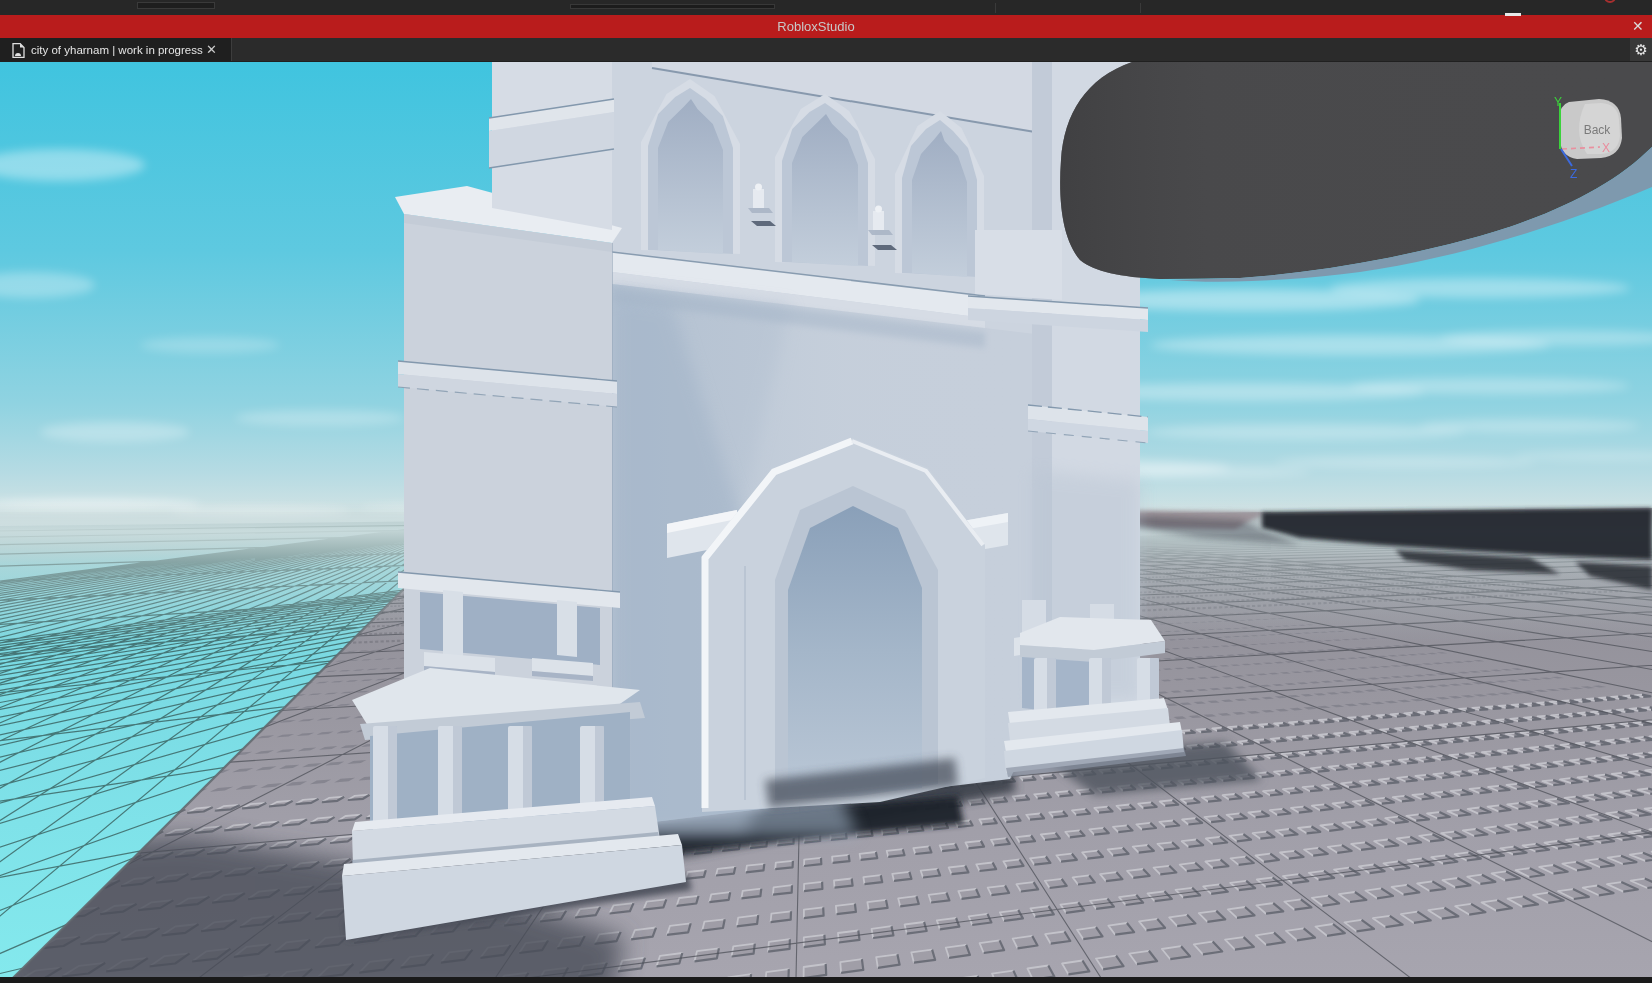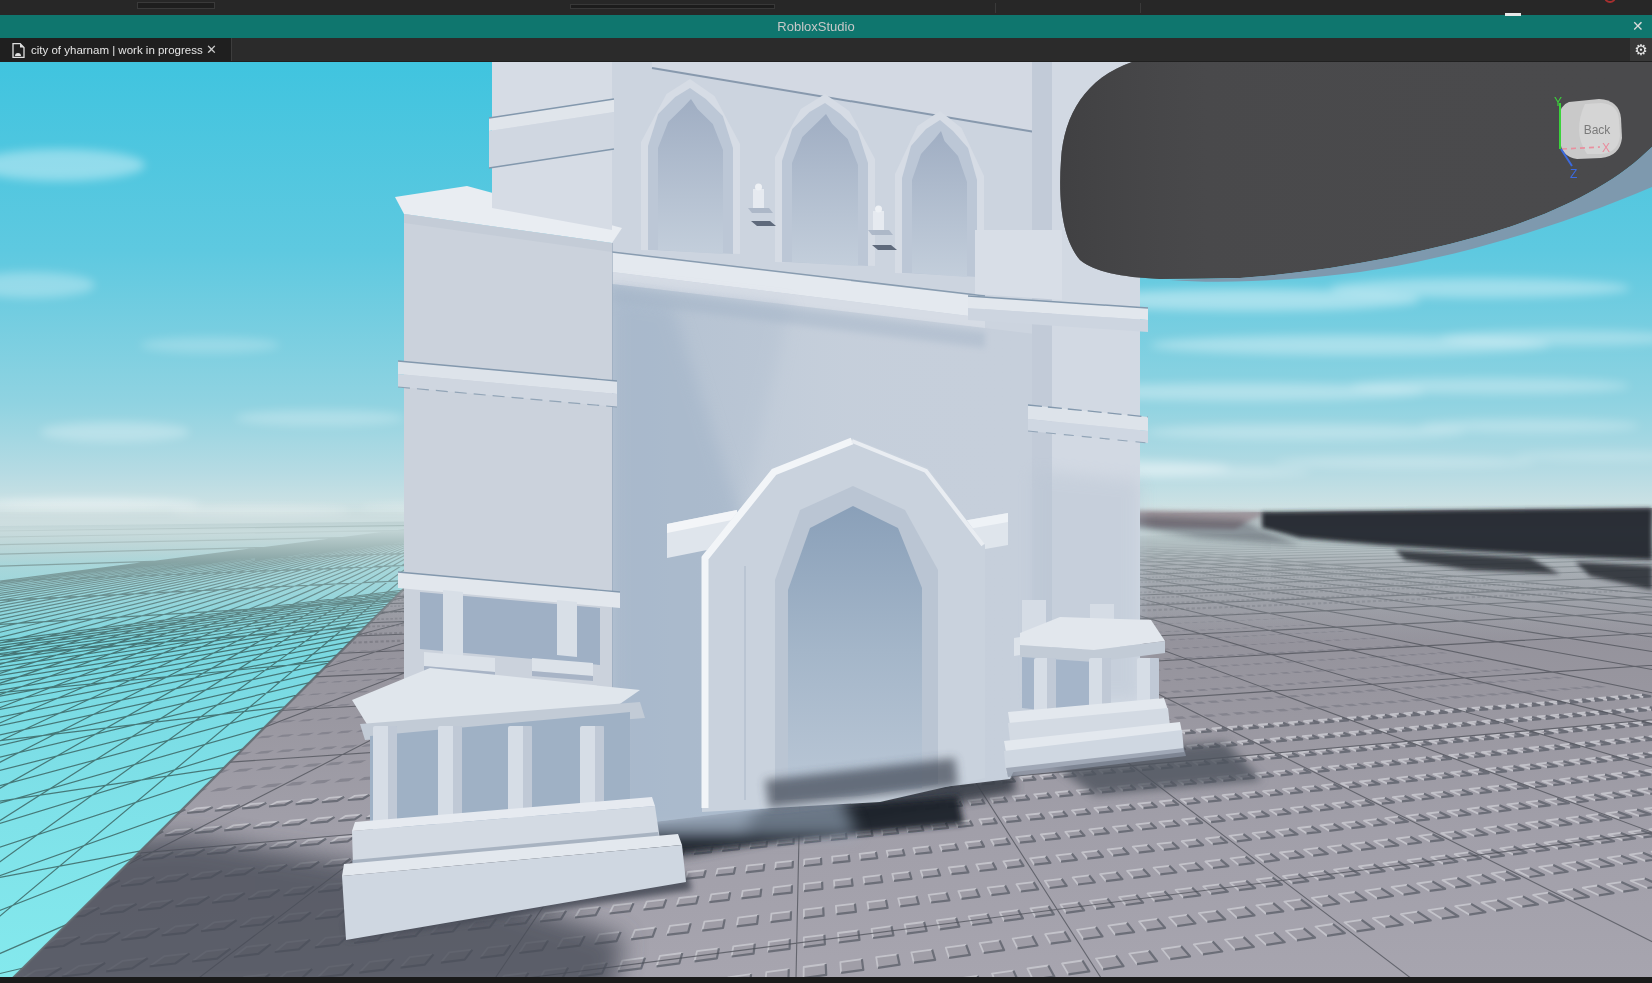--- a/index.html
+++ b/index.html
@@ -1,17 +1,17 @@
 <!DOCTYPE html>
 <html><head><meta charset="utf-8"><style>
 * { margin:0; padding:0; box-sizing:border-box; }
 body { width:1652px; height:983px; overflow:hidden; background:#282828;
   font-family:"Liberation Sans", sans-serif; position:relative; }
 .top1 { position:absolute; left:0; top:0; width:100%; height:15px; background:#272727; }
-.top2 { position:absolute; left:0; top:15px; width:100%; height:23px; background:#0f766e; }
+.top2 { position:absolute; left:0; top:15px; width:100%; height:23px; background:#b91c1c; }
 .tabs { position:absolute; left:0; top:38px; width:100%; height:24px; background:#2b2b2b; }
 .tab  { position:absolute; left:0; top:0; width:231px; height:24px; background:#1f1f1f;
   color:#e5e5e5; font-size:11.5px; line-height:24px; }
 .vp   { position:absolute; left:0; top:62px; width:1652px; height:915px; }
 .bot  { position:absolute; left:0; top:977px; width:100%; height:6px; background:#1a1a1a; }
 </style></head><body>
 <div class="top1">
   <div style="position:absolute;left:137px;top:2px;width:78px;height:7px;background:#1e1e1e;border:1px solid #3a3a3a"></div>
   <div style="position:absolute;left:570px;top:4px;width:205px;height:5px;background:#1c1c1c;border:1px solid #383838"></div>
   <div style="position:absolute;left:1140px;top:3px;width:1px;height:10px;background:#3a3a3a"></div>

